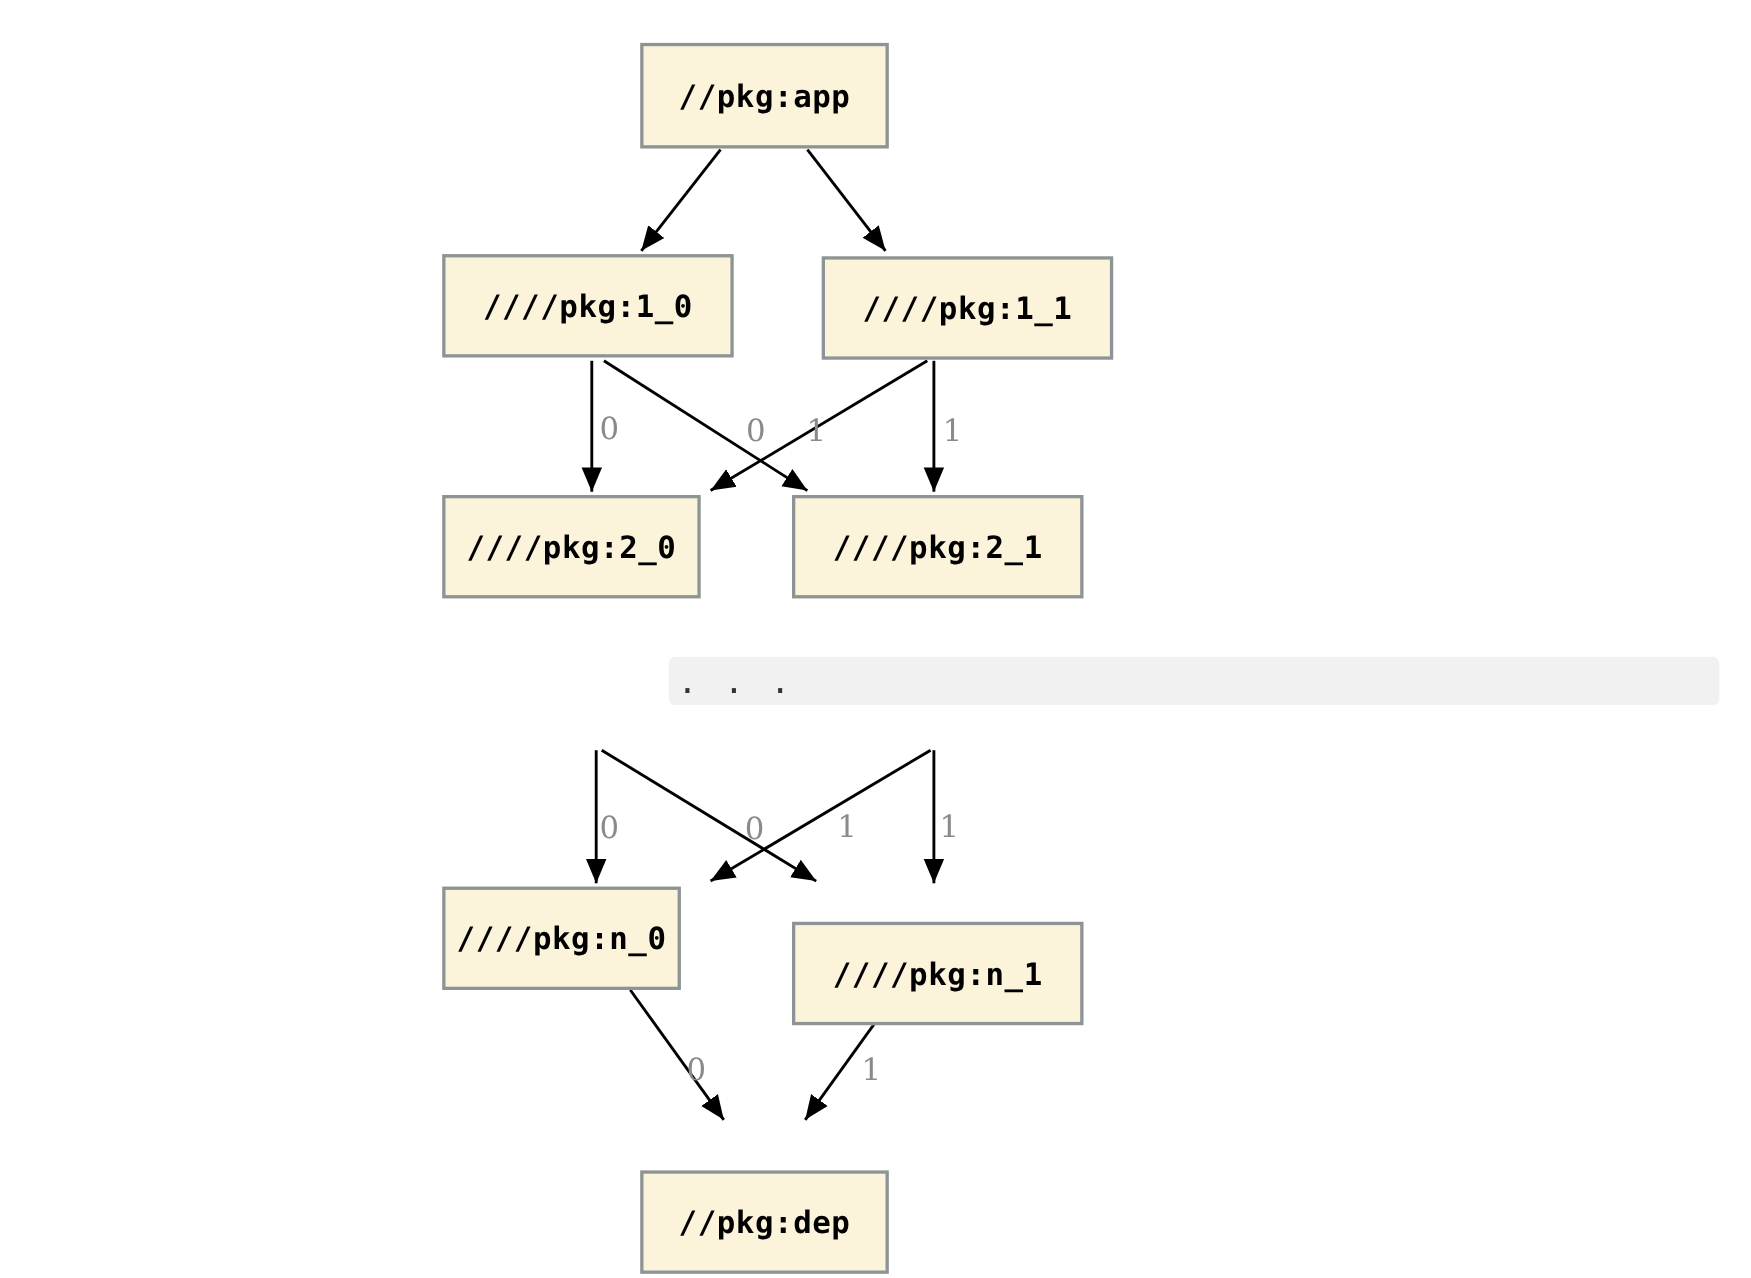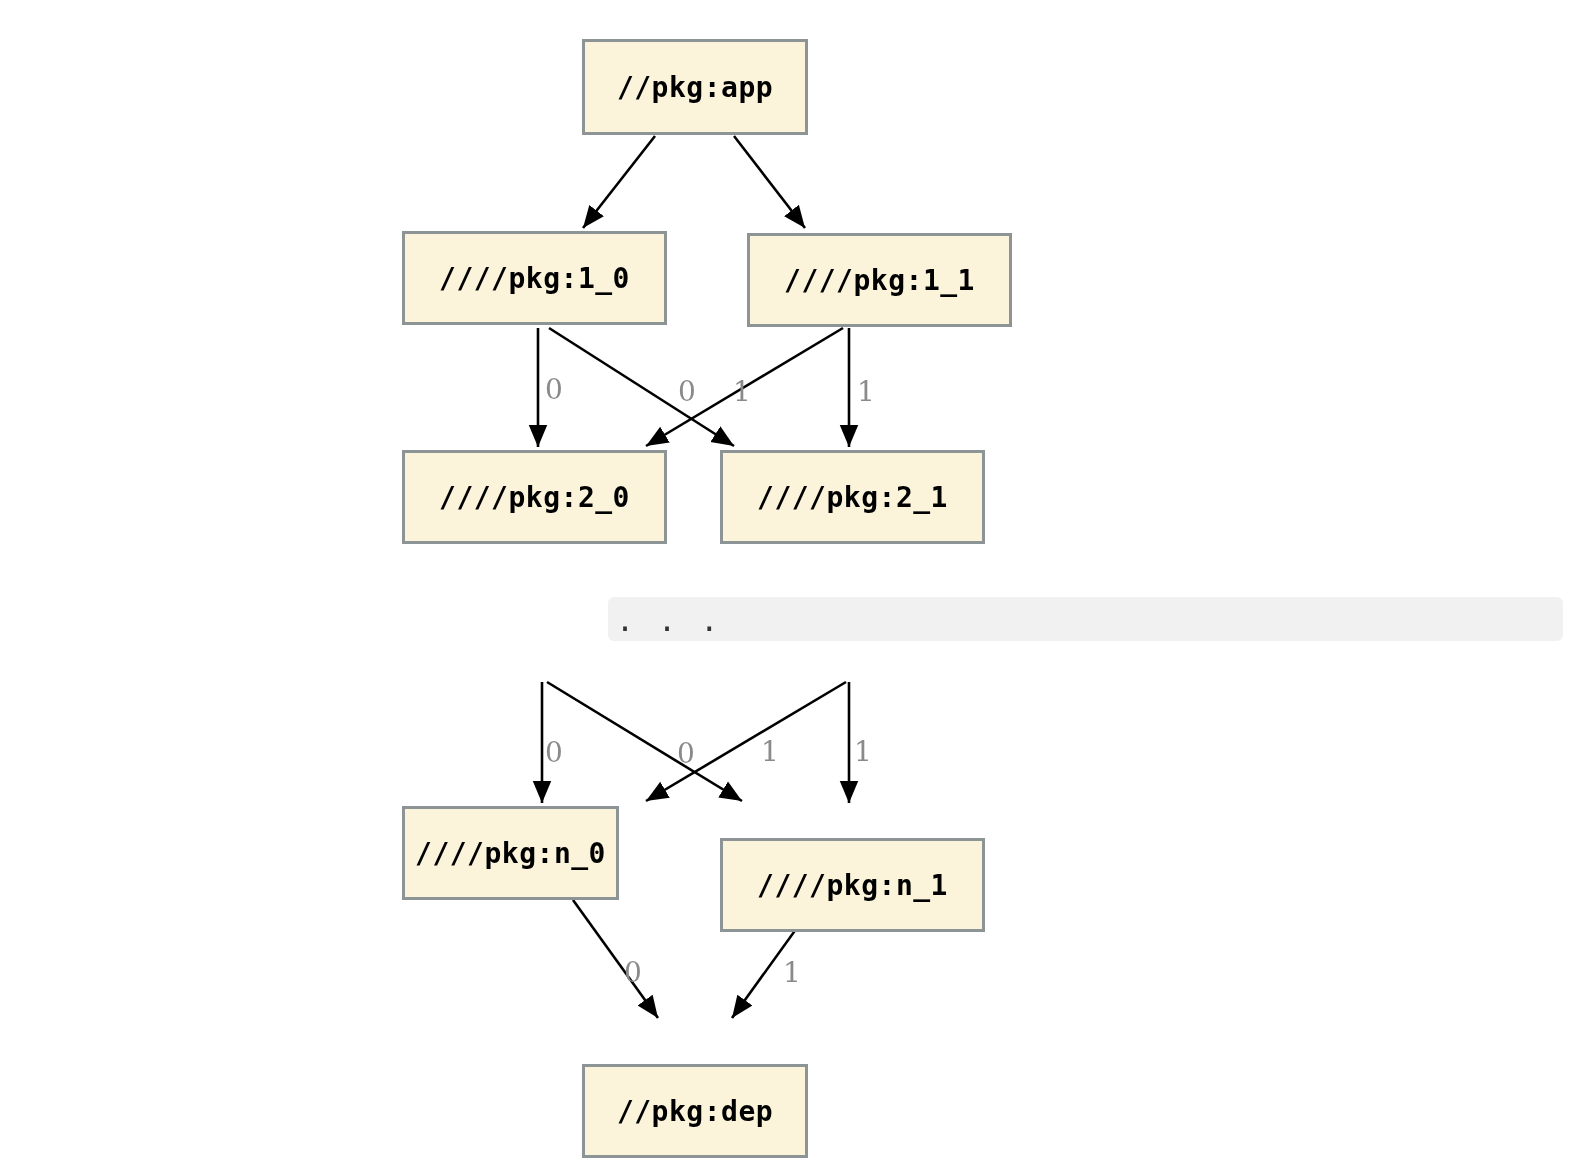--- a/index.html
+++ b/index.html
@@ -12,21 +12,21 @@
     position:absolute;display:flex;align-items:center;justify-content:center;
     background:var(--node-fill,#FBF4DB);
     border:3px solid var(--node-border,#8C9496);
     box-sizing:border-box;
     font-weight:bold;font-size:28px;color:var(--node-text,#000000);
     letter-spacing:0.5px;white-space:pre;
   }
   .node-app  {left:582px;top:39px;  width:226px;height:96px;}
   .node-l1_0 {left:402px;top:231px; width:265px;height:94px;}
   .node-l1_1 {left:720px;top:233px; width:265px;height:94px;margin-left:27px;}
-  .node-l2_0 {left:402px;top:450px; width:265px;height:94px;}
+  .node-l2_0 {left:402px;top:450px; width:235px;height:94px;}
   .node-l2_1 {left:720px;top:450px; width:265px;height:94px;text-align:center;}
   .node-ln_0 {left:402px;top:806px; width:217px;height:94px;}
   .node-ln_1 {left:720px;top:806px; width:265px;height:94px;margin-top:32px;}
   .node-dep  {left:582px;top:1064px;width:226px;height:94px;}
   .band{
     position:absolute;left:608px;top:597px;width:955px;height:44px;
     background:var(--band-bg,#F1F1F1);border-radius:6px;
   }
   .dots{
     position:absolute;left:616px;top:604px;

